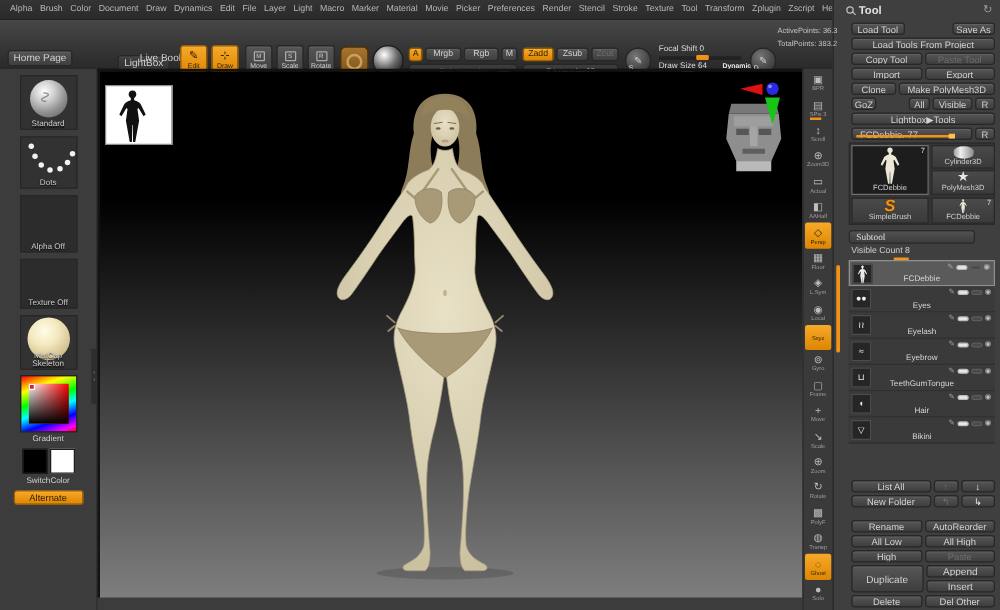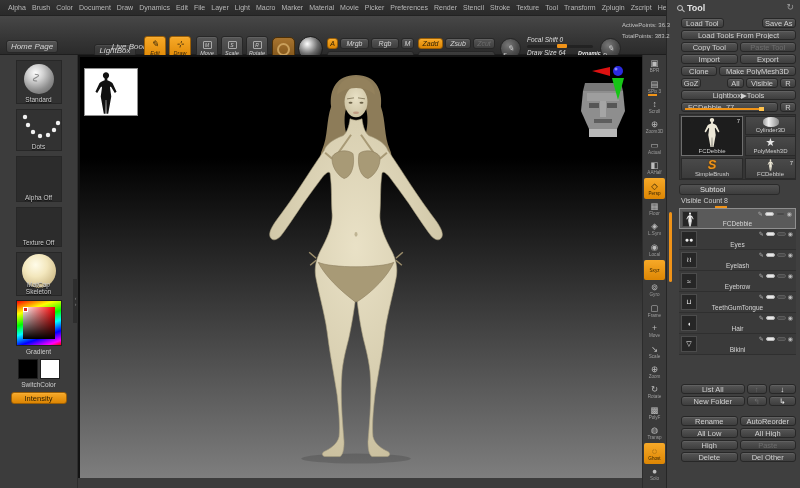--- a/index.html
+++ b/index.html
@@ -29,21 +29,21 @@
     font-size:7px; color:#b8b8b8; white-space:nowrap;
   }
   .menu-item { cursor:default; }
 
   
   #shelf {
     position:absolute; left:0; top:16px; width:666px; height:39px;
     background:linear-gradient(#474747,#343434 65%,#2b2b2b);
     border-bottom:1px solid #1e1e1e;
   }
-  #shelf .abs { position:absolute;font-style:italic; }
+  #shelf .abs { position:absolute; }
   .iconbtn { flex-direction:column; gap:1px; }
   .iconbtn .glyph { font-size:9px; line-height:9px; }
   .iconbtn .lbl { font-size:5.5px; line-height:6px; }
   .iconbtn.on .lbl, .iconbtn.on .glyph { color:#30210a; }
   .mini-sq { width:9px; height:8px; border:1px solid #aaa; font-size:5px; line-height:6px;
              display:flex; align-items:center; justify-content:center; color:#ccc; border-radius:1px;}
   .knob {
     border-radius:50%; background:radial-gradient(circle at 38% 32%, #777, #4a4a4a 55%, #303030);
     border:1px solid #242424; position:relative; color:#ccc;
     display:flex; align-items:center; justify-content:center; font-size:8px;
@@ -139,21 +139,21 @@
   #thumb-cyl  { left:65px; top:1px; width:51px; height:19px; }
   #thumb-star { left:65px; top:21px; width:51px; height:20px; }
   #thumb-sbrush { left:1px; top:43px; width:62px; height:21px; }
   #thumb-fc2  { left:65px; top:43px; width:51px; height:21px; }
   .cylshape { width:16px; height:10px; border-radius:8px/4px; background:linear-gradient(90deg,#9e9e9e,#f0f0f0 35%,#8a8a8a); }
   .starshape { font-size:11px; line-height:11px; color:#e6e6e6; }
   .sglyph { font-size:13px; line-height:12px; font-weight:bold; font-style:italic; color:#f09318; text-shadow:0 0 2px #5e3a00; }
 
   #subtool-header { position:absolute; left:12px; right:20px; top:184px; height:11px;
                     background:linear-gradient(#525252,#3d3d3d); border:1px solid #2a2a2a; border-radius:3px;
-                    font-size:7.5px; color:#e0e0e0; display:flex; align-items:center; padding-left:20px; }
+                    font-size:7.5px; color:#e0e0e0; display:flex; align-items:center; padding-left:5px;font-family:Liberation Serif, serif; }
   #visible-count { position:absolute; left:14px; top:197px; font-size:7px; color:#cfcfcf; }
   #visible-count::after { content:""; position:absolute; left:34px; top:9px; width:12px; height:2px; background:#f09318; }
   #subtool-scroll { position:absolute; left:2px; top:212px; width:3px; height:70px; background:#f09318; border-radius:2px; }
 
   #subtool-list { position:absolute; left:12px; right:4px; top:208px; }
   .st-row { position:relative; height:21px; background:#3a3a3a; border-bottom:1px solid #2f2f2f; }
   .st-row.sel { background:#5a5a5a; border:1px solid #8f8f8f; }
   .st-thumb { position:absolute; left:2px; top:2px; width:16px; height:16px; background:#262626; border:1px solid #4c4c4c;
               display:flex; align-items:center; justify-content:center; }
   .st-glyph { font-size:7px; color:#efefef; letter-spacing:0; }
@@ -319,21 +319,21 @@
   <div id="picker">
     <span class="inner"></span>
     <span class="sel"></span>
   </div>
   <div class="side-label">Gradient</div>
   <div id="swatches">
     <span class="sw" style="background:#000;"></span>
     <span class="sw" style="background:#fff;"></span>
   </div>
   <div class="side-label">SwitchColor</div>
-  <div id="alternate-btn" class="btn on">Intensity</div>
+  <div id="alternate-btn" class="btn on">Alternate</div>
   <div id="divider-handle">
       <span>‹</span>
       <span>›</span>
     </div>
 </div>
 
 <div id="canvas">
   <div id="doc-thumb">
     <svg width="34" height="44" viewBox="0 0 60 100">
       <defs>
@@ -708,18 +708,25 @@
       <div class="btn">AutoReorder</div>
     </div>
     <div class="prow">
       <div class="btn">All Low</div>
       <div class="btn">All High</div>
     </div>
     <div class="prow">
       <div class="btn">High</div>
       <div class="btn dim">Paste</div>
     </div>
+    <div class="dup-grid">
+      <div class="btn left">Duplicate</div>
+      <div class="rightcol">
+        <div class="btn">Append</div>
+        <div class="btn">Insert</div>
+      </div>
+    </div>
     <div class="prow">
       <div class="btn">Delete</div>
       <div class="btn">Del Other</div>
     </div>
   </div>
 </div>
 
 </body></html>

